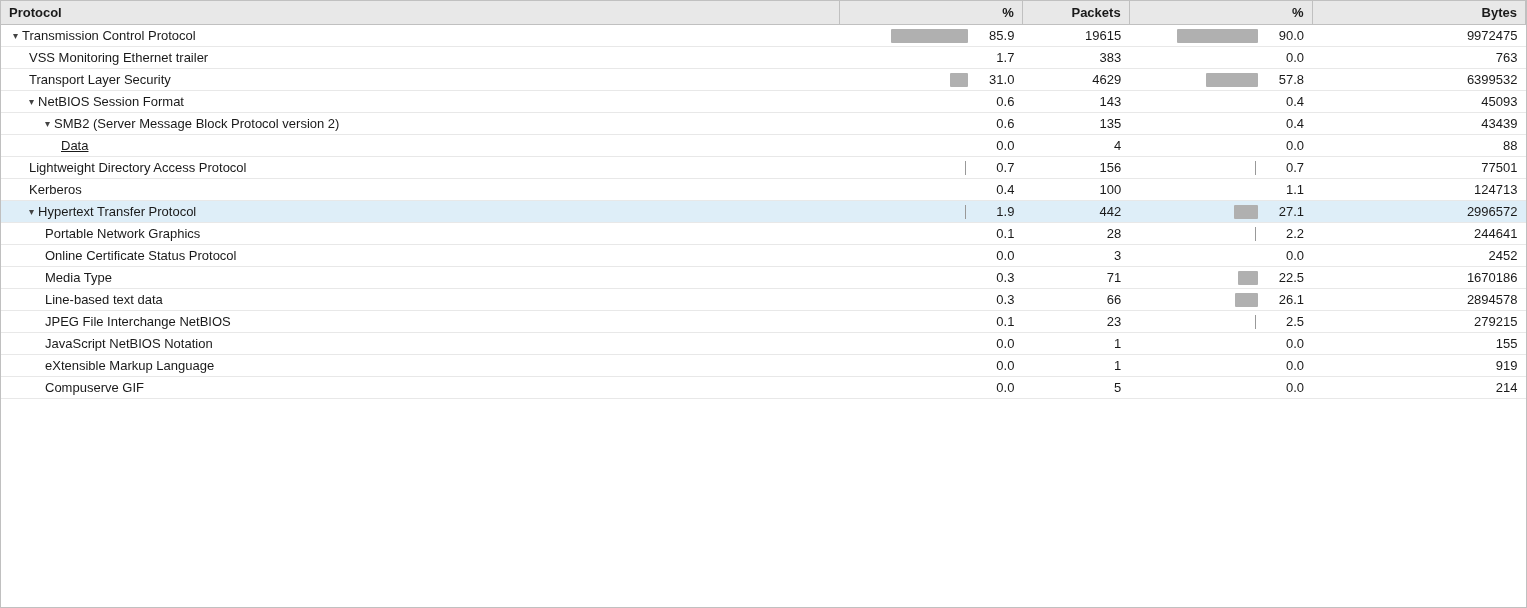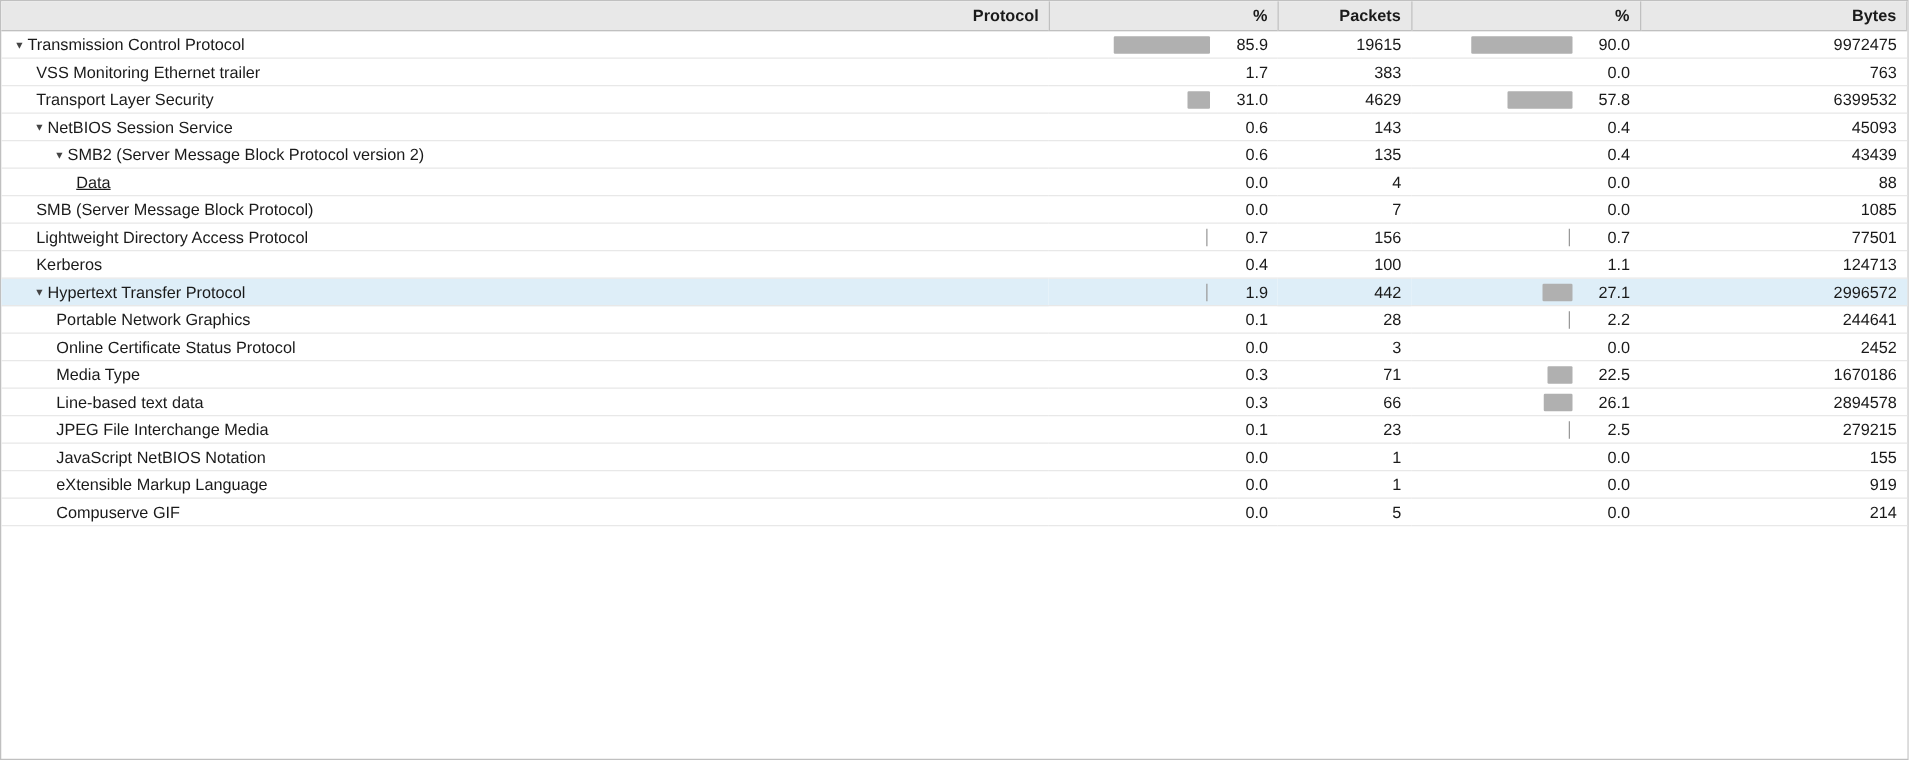--- a/index.html
+++ b/index.html
@@ -18,21 +18,21 @@
     table {
       width: 100%;
       border-collapse: collapse;
     }
     thead tr {
       background: #e8e8e8;
       border-bottom: 1px solid #c0c0c0;
     }
     thead th {
       padding: 4px 8px;
-      text-align: right;
+      text-align: left;
       font-weight: 600;
       border-right: 1px solid #c0c0c0;
     }
     thead th.num {
       text-align: right;
     }
     tbody tr {
       border-bottom: 1px solid #e8e8e8;
     }
     tbody tr.highlighted {
@@ -161,21 +161,21 @@
               <span class="bar" style="width: 52px;"></span>
               <span class="bar-value">57.8</span>
             </div>
           </td>
           <td class="num">6399532</td>
         </tr>
         <tr>
           <td>
             <div class="protocol-name indent-1">
               <span class="chevron">▾</span>
-              <span>NetBIOS Session Service</span>
+              <span>NetBIOS Session Format</span>
             </div>
           </td>
           <td class="num bar-cell">
             <div class="bar-wrapper">
               <span class="bar-value">0.6</span>
             </div>
           </td>
           <td class="num">143</td>
           <td class="num bar-cell">
             <div class="bar-wrapper">
@@ -219,39 +219,20 @@
           <td class="num bar-cell">
             <div class="bar-wrapper">
               <span class="bar-value">0.0</span>
             </div>
           </td>
           <td class="num">88</td>
         </tr>
         <tr>
           <td>
             <div class="protocol-name indent-1">
-              <span>SMB (Server Message Block Protocol)</span>
-            </div>
-          </td>
-          <td class="num bar-cell">
-            <div class="bar-wrapper">
-              <span class="bar-value">0.0</span>
-            </div>
-          </td>
-          <td class="num">7</td>
-          <td class="num bar-cell">
-            <div class="bar-wrapper">
-              <span class="bar-value">0.0</span>
-            </div>
-          </td>
-          <td class="num">1085</td>
-        </tr>
-        <tr>
-          <td>
-            <div class="protocol-name indent-1">
               <span>Lightweight Directory Access Protocol</span>
             </div>
           </td>
           <td class="num bar-cell">
             <div class="bar-wrapper">
               <span class="tick"></span>
               <span class="bar-value">0.7</span>
             </div>
           </td>
           <td class="num">156</td>
@@ -379,21 +360,21 @@
             <div class="bar-wrapper">
               <span class="bar" style="width: 23px;"></span>
               <span class="bar-value">26.1</span>
             </div>
           </td>
           <td class="num">2894578</td>
         </tr>
         <tr>
           <td>
             <div class="protocol-name indent-2">
-              <span>JPEG File Interchange Media</span>
+              <span>JPEG File Interchange NetBIOS</span>
             </div>
           </td>
           <td class="num bar-cell">
             <div class="bar-wrapper">
               <span class="bar-value">0.1</span>
             </div>
           </td>
           <td class="num">23</td>
           <td class="num bar-cell">
             <div class="bar-wrapper">

